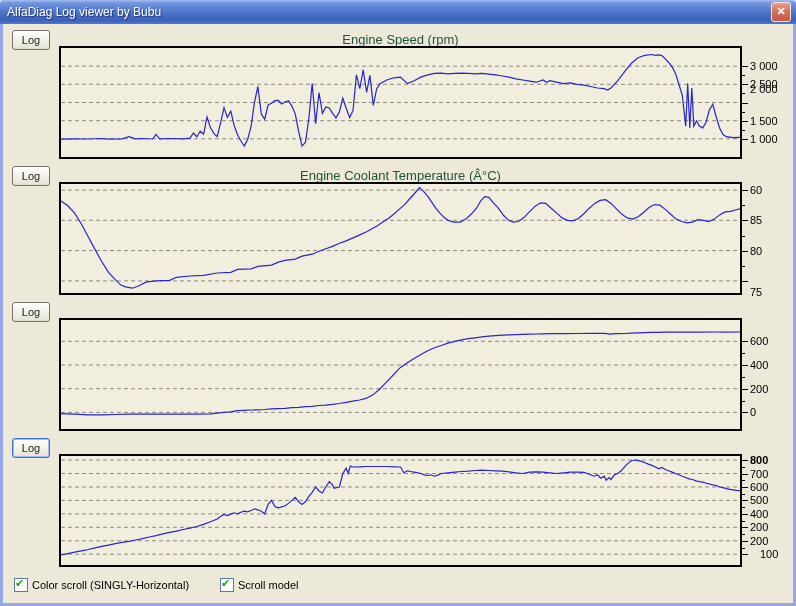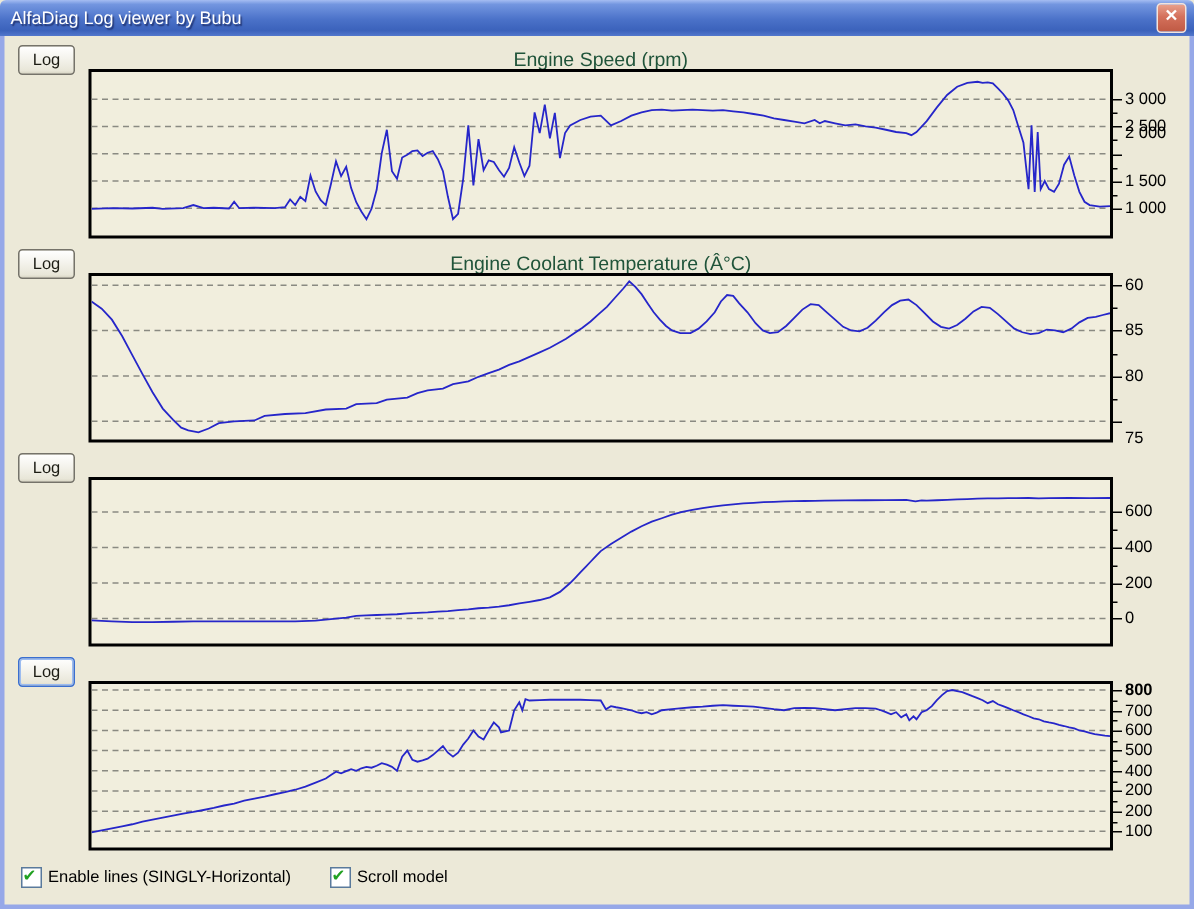--- a/index.html
+++ b/index.html
@@ -158,21 +158,21 @@
           <line x1="0" x2="679" y1="57.9" y2="57.9" class="grid"></line>
           <line x1="0" x2="679" y1="44.4" y2="44.4" class="grid"></line>
           <line x1="0" x2="679" y1="31.0" y2="31.0" class="grid"></line>
           <line x1="0" x2="679" y1="17.5" y2="17.5" class="grid"></line>
           <line x1="0" x2="679" y1="4.0" y2="4.0" class="grid"></line>
           <polyline points="0.0,98.9 6.8,97.6 13.6,96.2 20.4,94.9 27.2,93.5 34.0,91.8 40.7,90.4 47.5,89.1 54.3,87.7 61.1,86.4 67.9,85.3 74.7,84.0 81.5,82.6 88.3,81.0 95.1,79.7 101.8,77.8 108.6,76.4 115.4,75.1 122.2,73.5 129.0,72.1 135.8,70.5 142.6,68.4 149.4,65.7 156.2,63.0 159.6,60.6 163.0,58.5 166.4,59.5 169.8,58.1 173.1,56.8 176.5,57.9 179.9,56.2 183.3,55.2 186.7,55.8 190.1,54.5 193.5,52.8 196.9,53.8 200.3,55.2 203.7,57.9 207.1,48.4 210.5,44.4 213.9,50.5 217.3,51.8 220.7,50.9 224.1,49.8 227.5,47.4 230.9,44.4 234.3,41.4 237.6,45.8 241.0,48.4 244.4,45.8 247.8,40.4 251.2,36.3 254.6,31.0 258.0,35.0 261.4,37.0 264.8,31.0 268.2,25.6 271.6,28.9 273.0,32.3 278.4,31.0 281.8,17.5 285.2,12.1 287.2,17.5 289.3,10.1 292.0,11.0 298.8,10.8 305.6,10.5 312.3,10.5 319.1,10.5 325.9,10.5 332.7,10.8 339.5,11.0 342.9,16.8 346.3,14.8 349.7,15.5 353.1,16.1 359.9,17.5 363.3,18.8 366.7,19.5 370.1,18.8 373.5,20.2 376.8,19.1 380.2,17.5 387.0,16.8 393.8,16.1 400.6,15.5 407.4,15.1 414.2,14.5 421.0,14.1 427.8,14.5 434.6,14.8 441.4,15.1 448.1,15.9 454.9,16.8 461.7,17.5 465.1,16.8 468.5,16.1 475.3,15.9 482.1,16.1 488.9,16.8 495.7,17.5 502.5,16.8 509.3,16.1 516.0,16.1 522.8,16.4 526.2,17.5 529.6,18.8 533.0,20.2 536.4,18.8 539.8,22.2 543.2,20.2 545.2,24.2 548.0,21.5 550.0,23.5 553.4,18.8 556.8,17.5 560.2,14.8 563.6,10.8 567.0,7.4 570.4,4.7 573.8,4.0 577.1,4.7 580.5,5.4 583.9,6.7 587.3,8.1 590.7,9.4 594.1,10.8 597.5,12.8 600.9,11.4 604.3,13.5 607.7,14.8 611.1,16.1 614.5,17.5 617.9,18.8 621.3,20.2 624.7,21.5 628.1,22.9 631.5,23.5 634.9,24.9 638.3,25.6 641.7,26.2 645.0,27.2 648.4,28.0 651.8,28.9 655.2,29.6 658.6,31.0 662.0,31.6 665.4,32.6 668.8,33.4 672.2,33.9 675.6,34.4 679.0,34.7" class="sig" stroke="#2626c9"></polyline>
         </svg>
     </div>
     <div class="yaxis">
         <div class="tick major" style="top: 100.2px;"></div>
-        <div class="tick-label" style="top: 100.2px;">100</div>
+        <div class="tick-label" style="top: 100.2px; margin-left: 10px;">100</div>
         <div class="tick minor" style="top: 93.5px;"></div>
         <div class="tick major" style="top: 86.8px;"></div>
         <div class="tick-label" style="top: 86.8px;">200</div>
         <div class="tick minor" style="top: 80px;"></div>
         <div class="tick major" style="top: 73.3px;"></div>
         <div class="tick-label" style="top: 73.3px;">200</div>
         <div class="tick minor" style="top: 66.6px;"></div>
         <div class="tick major" style="top: 59.9px;"></div>
         <div class="tick-label" style="top: 59.9px;">400</div>
         <div class="tick minor" style="top: 53.1px;"></div>
@@ -185,19 +185,19 @@
         <div class="tick major" style="top: 19.5px;"></div>
         <div class="tick-label" style="top: 19.5px;">700</div>
         <div class="tick minor" style="top: 12.8px;"></div>
         <div class="tick major" style="top: 6px;"></div>
         <div class="tick-label" style="top: 6px; font-weight: bold;">800</div>
       </div>
   </div>
 
   <div class="footer-item" style="left:14px;top:578px">
     <span class="checkbox checked"></span>
-    <span>Enable lines (SINGLY-Horizontal)</span>
+    <span>Color scroll (SINGLY-Horizontal)</span>
   </div>
   <div class="footer-item" style="left:220px;top:578px">
     <span class="checkbox checked"></span>
     <span>Scroll model</span>
   </div>
 </div>
 
 </body></html>

